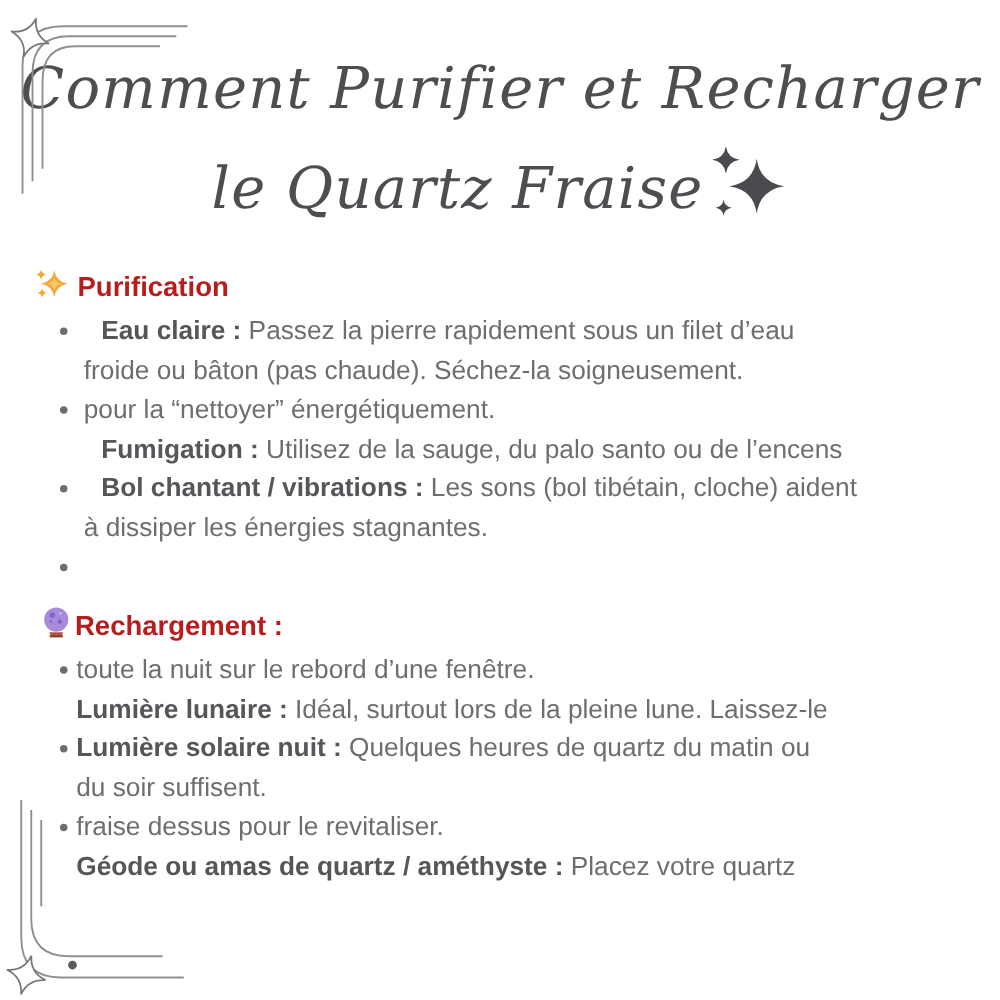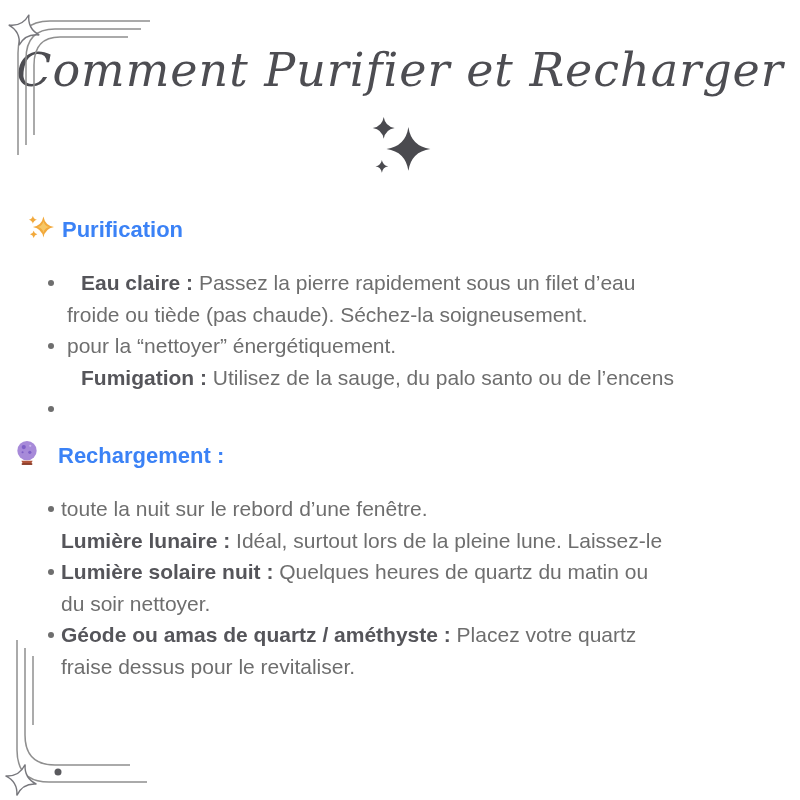--- a/index.html
+++ b/index.html
@@ -29,28 +29,28 @@
 
   .section { position: relative; }
   .section-1 { margin-top: 26px; }
   .section-2 { margin-top: 30px; }
 
   .heading {
     display: flex;
     align-items: center;
     font-size: 22px;
     font-weight: bold;
-    color: #3b82f6;
+    color: #b91c1c;
     height: 28px;
   }
   .section-1 .heading { padding-left: 28px; gap: 8px; }
-  .section-2 .heading { padding-left: 14px; gap: 18px; }
+  .section-2 .heading { padding-left: 32px; gap: 2px; }
 
   .items {
-    margin-top: 23px;
+    margin-top: 5px;
     font-size: 21px;
     line-height: 31.5px;
     color: #6e6e6e;
   }
   .item { display: flex; padding-left: 48px; }
   .bullet {
     flex: 0 0 auto;
     width: 6px; height: 6px;
     border-radius: 50%;
     background: #6e6e6e;
@@ -84,21 +84,21 @@
   </g>
   <circle cx="58" cy="142" r="3.5" fill="#5a5a5e"></circle>
   <g>
     <path d="M0,-16 Q2.5,-2.5 16,0 Q2.5,2.5 0,16 Q-2.5,2.5 -16,0 Q-2.5,-2.5 0,-16 Z" transform="translate(21,150) rotate(15)" fill="#ffffff" stroke="#77777c" stroke-width="1.4"></path>
   </g>
 </svg>
 
 <header class="title">
   <div>Comment Purifier et Recharger</div>
   <div class="title-line2-wrap">
-    <svg class="sparkle-cluster" width="64" height="64" viewBox="0 0 70 70">
+    <span>le Quartz Fraise</span><svg class="sparkle-cluster" width="64" height="64" viewBox="0 0 70 70">
       <g fill="#4a4a4f">
         <path d="M0,-24 Q3,-3 24,0 Q3,3 0,24 Q-3,3 -24,0 Q-3,-3 0,-24 Z" transform="translate(42,36)"></path>
         <path d="M0,-12 Q1.6,-1.6 12,0 Q1.6,1.6 0,12 Q-1.6,1.6 -12,0 Q-1.6,-1.6 0,-12 Z" transform="translate(15,13)"></path>
         <path d="M0,-7 Q1,-1 7,0 Q1,1 0,7 Q-1,1 -7,0 Q-1,-1 0,-7 Z" transform="translate(13,55)"></path>
       </g>
     </svg>
   </div>
 </header>
 
 <section class="section section-1">
@@ -113,28 +113,35 @@
         <path d="M0,-7 Q1.2,-1.2 7,0 Q1.2,1.2 0,7 Q-1.2,1.2 -7,0 Q-1.2,-1.2 0,-7 Z" transform="translate(19,16)" fill="#f7c766"></path>
       </svg>
     </span>
     <span>Purification</span>
   </div>
   <div class="items">
     <div class="item">
       <span class="bullet"></span>
       <div>
         <div class="line first"><b>Eau claire :</b><span> Passez la pierre rapidement sous un filet d’eau</span></div>
-        <div class="line">froide ou tiède (pas chaude). Séchez-la soigneusement.</div>
+        <div class="line">froide ou bâton (pas chaude). Séchez-la soigneusement.</div>
       </div>
     </div>
     <div class="item">
       <span class="bullet"></span>
       <div>
         <div class="line">pour la “nettoyer” énergétiquement.</div>
         <div class="line first"><b>Fumigation :</b><span> Utilisez de la sauge, du palo santo ou de l’encens</span></div>
+      </div>
+    </div>
+    <div class="item">
+      <span class="bullet"></span>
+      <div>
+        <div class="line first"><b>Bol chantant / vibrations :</b><span> Les sons (bol tibétain, cloche) aident</span></div>
+        <div class="line">à dissiper les énergies stagnantes.</div>
       </div>
     </div>
     <div class="item">
       <span class="bullet"></span>
     </div>
   </div>
 </section>
 
 <section class="section section-2">
   <div class="heading">
@@ -156,24 +163,24 @@
       <span class="bullet"></span>
       <div>
         <div class="line">toute la nuit sur le rebord d’une fenêtre.</div>
         <div class="line first"><b>Lumière lunaire :</b><span> Idéal, surtout lors de la pleine lune. Laissez-le</span></div>
       </div>
     </div>
     <div class="item">
       <span class="bullet"></span>
       <div>
         <div class="line first"><b>Lumière solaire nuit :</b><span> Quelques heures de quartz du matin ou</span></div>
-        <div class="line">du soir nettoyer.</div>
+        <div class="line">du soir suffisent.</div>
       </div>
     </div>
     <div class="item">
       <span class="bullet"></span>
       <div>
+        <div class="line">fraise dessus pour le revitaliser.</div>
         <div class="line first"><b>Géode ou amas de quartz / améthyste :</b><span> Placez votre quartz</span></div>
-        <div class="line">fraise dessus pour le revitaliser.</div>
       </div>
     </div>
   </div>
 </section>
 
 </body></html>

